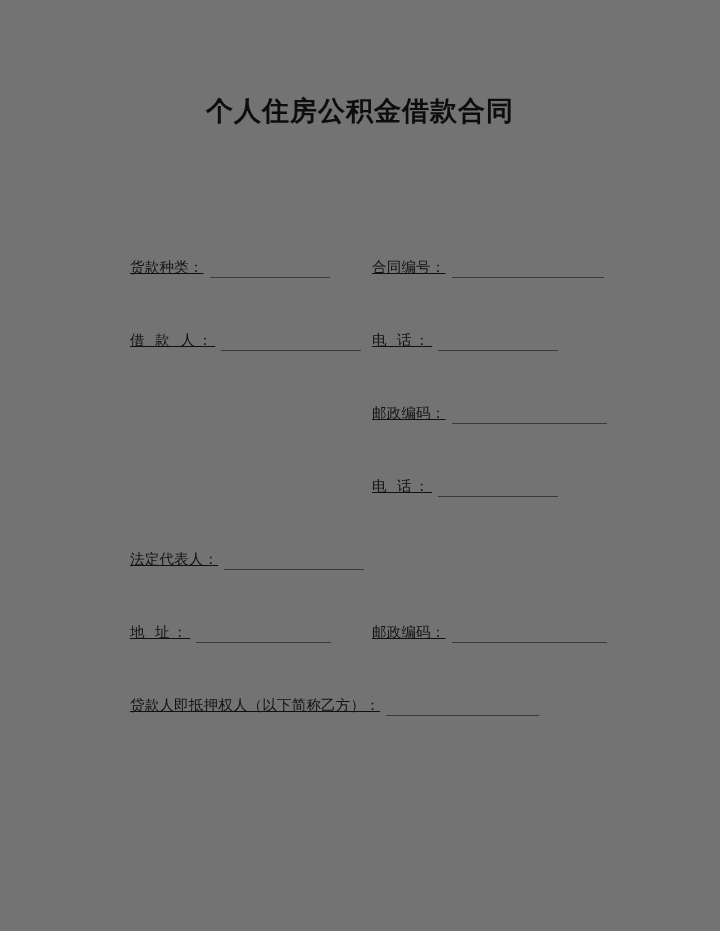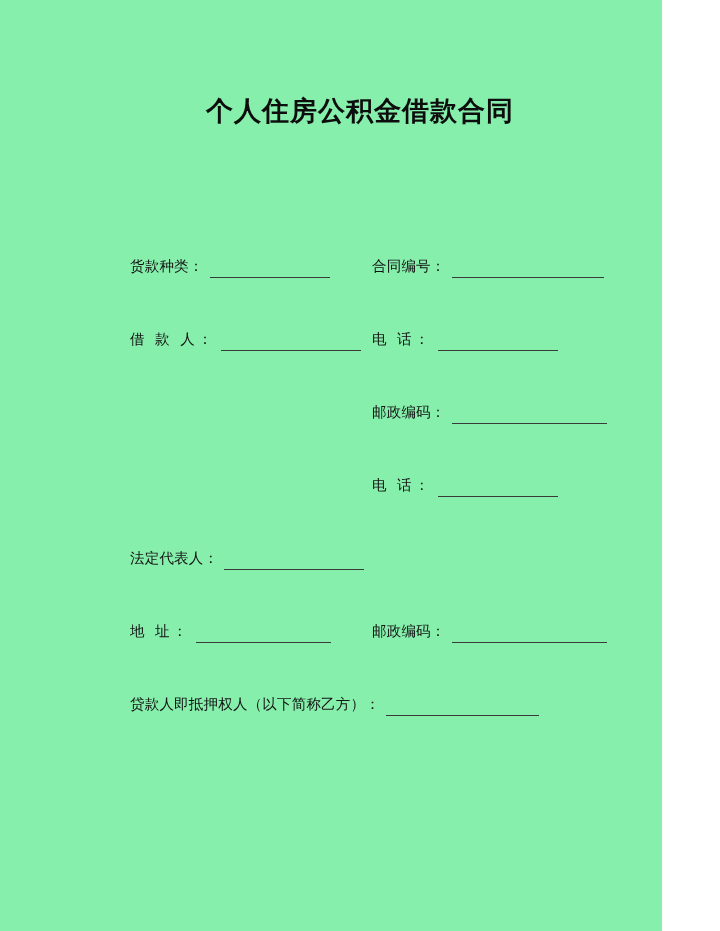--- a/index.html
+++ b/index.html
@@ -10,23 +10,23 @@
     width: 720px;
     height: 931px;
     background: #ffffff;
     font-family: "DejaVu Sans", "Liberation Sans", sans-serif;
     color: #111111;
     overflow: hidden;
   }
 
   .page {
     position: relative;
-    width: 662px;
+    width: 720px;
     height: 931px;
-    background: #86efac;
+    background: #737373;
   }
 
   
   .doc-title {
     position: absolute;
     top: 74px;
     left: 0;
     width: 720px;
     text-align: center;
     font-size: 27px;
@@ -48,22 +48,23 @@
   .form-row {
     position: relative;
     height: 73px;
     width: 720px;
   }
 
   .field {
     position: absolute;
     top: 0;
     display: flex;
-    align-items: flex-start;
+    align-items: flex-end;
     white-space: nowrap;
+    text-decoration: underline;
   }
 
   .field.left  { left: 130px; }
   .field.right { left: 372px; }
   .field.wide  { left: 130px; }
 
   .field-label {
     font-size: 14.5px;
     line-height: 22px;
     color: #121212;

